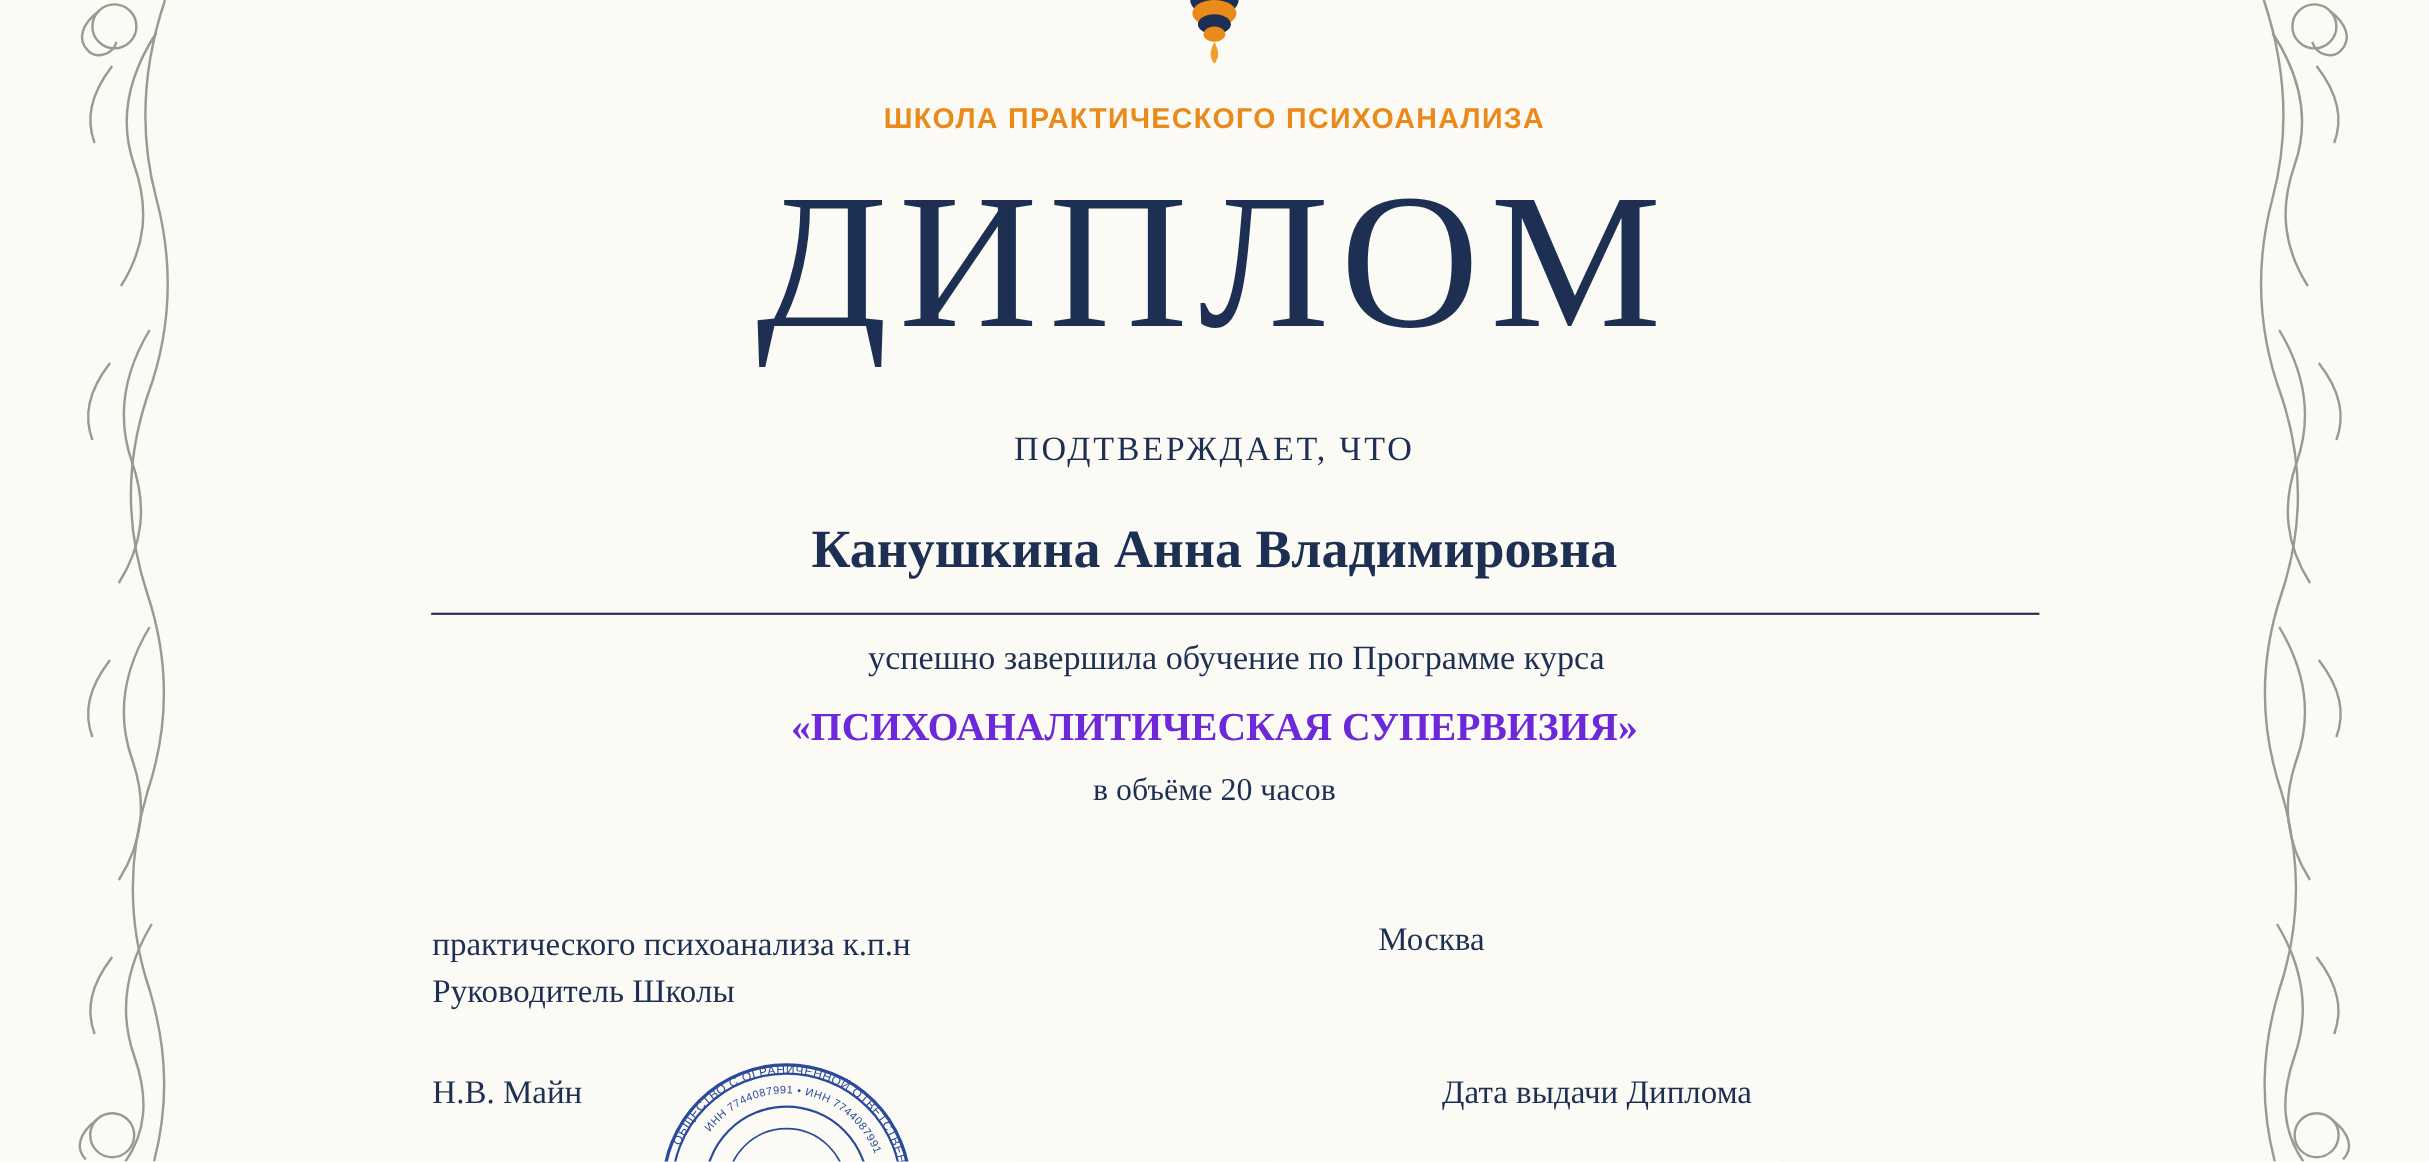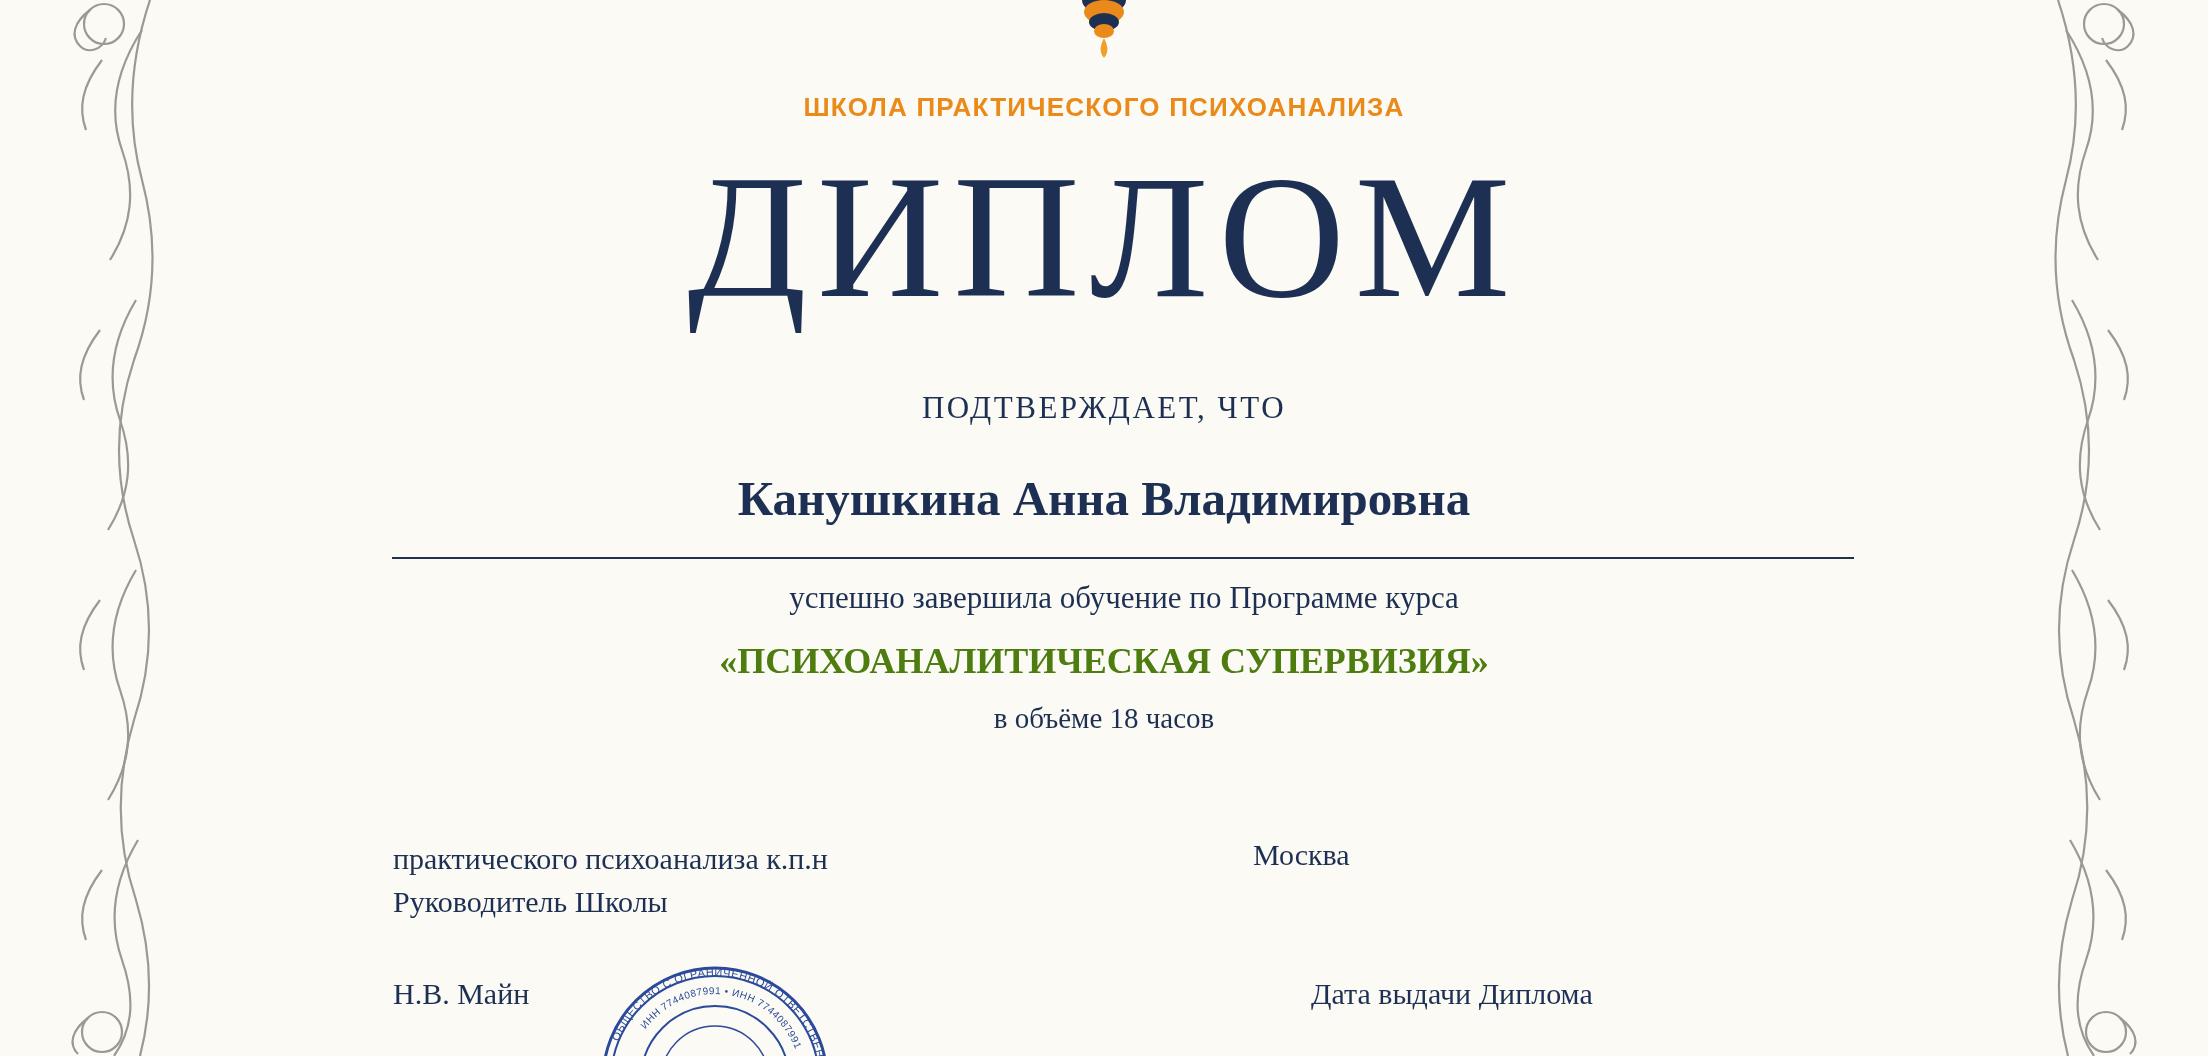--- a/index.html
+++ b/index.html
@@ -118,21 +118,21 @@
 
   .course-name {
     position: absolute;
     top: 640px;
     left: 0;
     width: 100%;
     text-align: center;
     font-family: "Liberation Serif", serif;
     font-weight: bold;
     font-size: 36px;
-    color: #4d7c0f;
+    color: #6d28d9;
   }
 
   .hours {
     position: absolute;
     top: 702px;
     left: 0;
     width: 100%;
     text-align: center;
     font-family: "Liberation Serif", serif;
     font-size: 29px;
@@ -241,21 +241,21 @@
 
   <div class="school-name">ШКОЛА ПРАКТИЧЕСКОГО ПСИХОАНАЛИЗА</div>
   <div class="diploma-title">ДИПЛОМ</div>
   <div class="confirms">ПОДТВЕРЖДАЕТ, ЧТО</div>
 
   <div class="recipient">Канушкина Анна Владимировна</div>
   <div class="recipient-rule"></div>
 
   <div class="completed-line">успешно завершила обучение по Программе курса</div>
   <div class="course-name">«ПСИХОАНАЛИТИЧЕСКАЯ СУПЕРВИЗИЯ»</div>
-  <div class="hours">в объёме 18 часов</div>
+  <div class="hours">в объёме 20 часов</div>
 
   <div class="signer-block">
     <div>практического психоанализа к.п.н</div>
     <div>Руководитель Школы</div>
   </div>
   <div class="signer-name">Н.В. Майн</div>
   <div class="city">Москва</div>
   <div class="issue-date-label">Дата выдачи Диплома</div>
 
   <div class="stamp">

